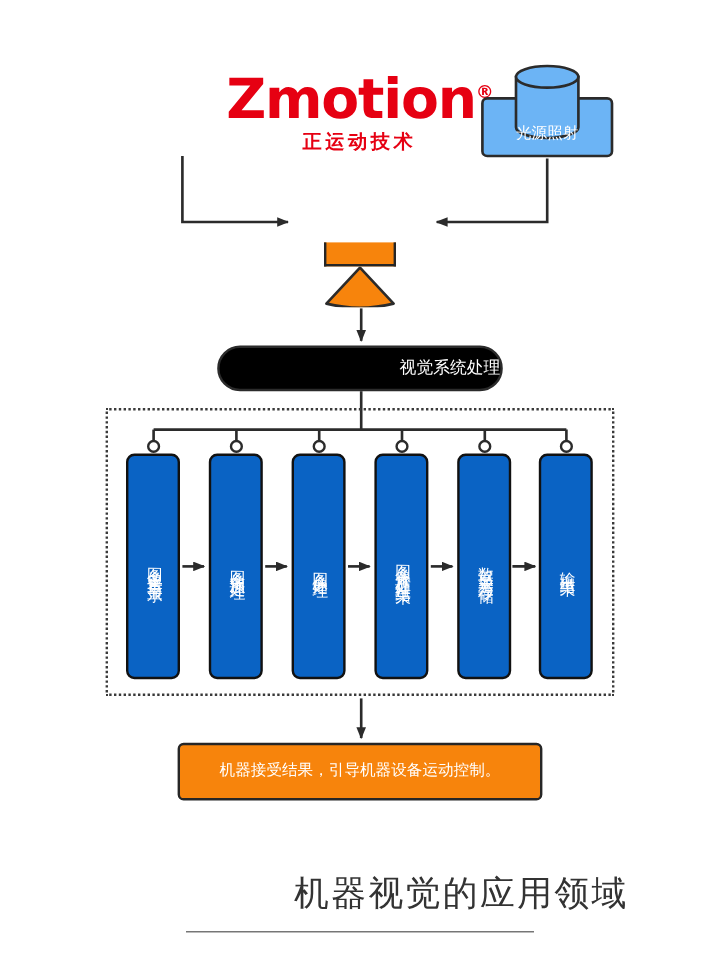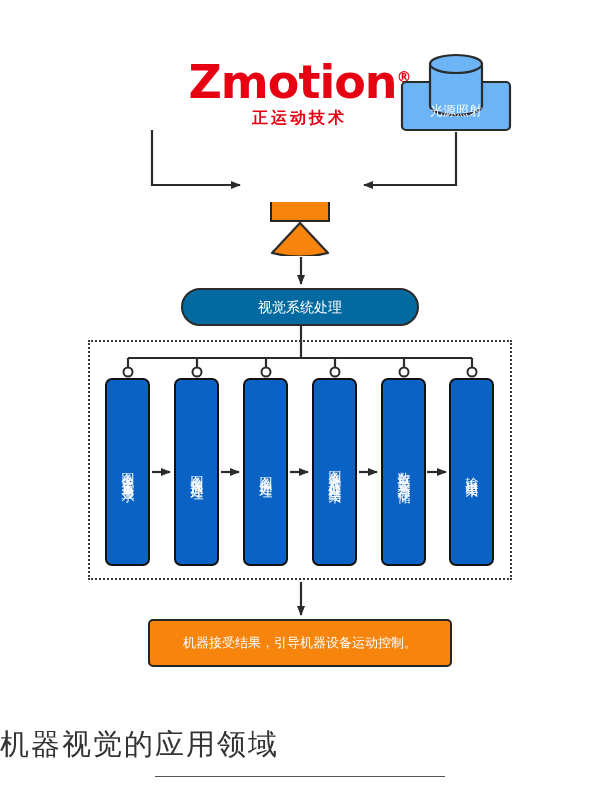--- a/index.html
+++ b/index.html
@@ -126,28 +126,28 @@
     height: 34px;
   }
 
   
   #vision-box {
     position: absolute;
     left: 181px;
     top: 288px;
     width: 238px;
     height: 38px;
-    background: #0369a1;
+    background: #000000;
     border: 2px solid #2b2b2b;
     border-radius: 19px;
     box-sizing: border-box;
     color: #ffffff;
     font-size: 14px;
     line-height: 34px;
-    text-align: center;
+    text-align: right;
   }
 
   
   #stage-container {
     position: absolute;
     left: 88px;
     top: 340px;
     width: 424px;
     height: 240px;
     border: 2px dotted #3a3a3a;
@@ -195,21 +195,21 @@
     line-height: 44px;
     text-align: center;
   }
 
   
   #footer-title {
     position: absolute;
     left: 0;
     top: 725px;
     width: 524px;
-    text-align: left;
+    text-align: right;
     font-family: Liberation Sans, sans-serif;
     font-size: 29px;
     color: #333333;
     letter-spacing: 2px;
   }
   #footer-rule {
     position: absolute;
     left: 155px;
     top: 776px;
     width: 290px;

